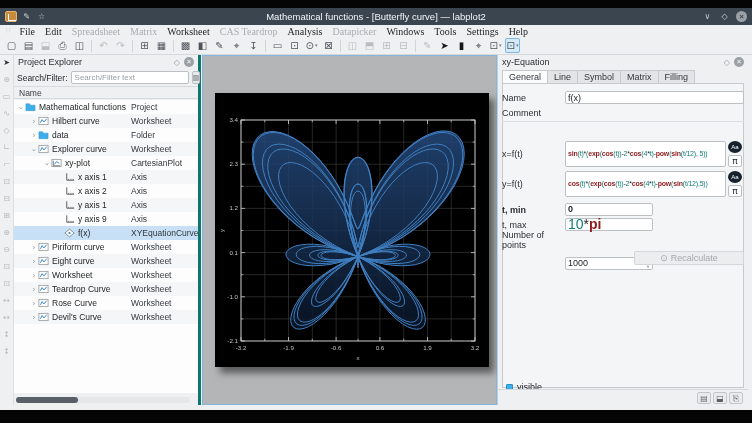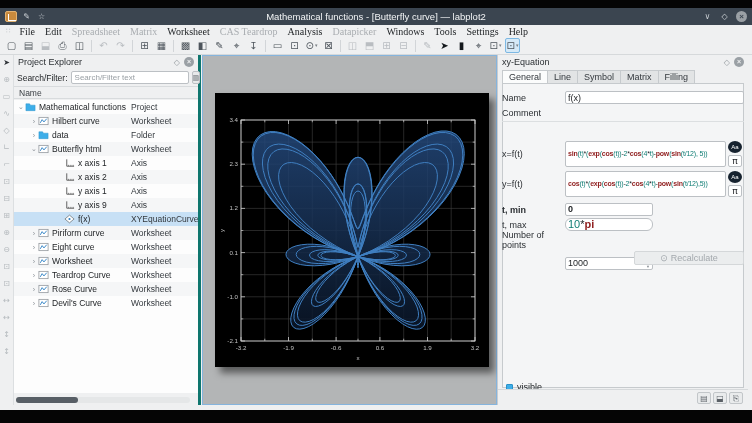--- a/index.html
+++ b/index.html
@@ -350,22 +350,35 @@
             </div>
             <div class="trow">
               <span style="width: 16px; flex: 0 0 auto;"></span>
               <span class="arr">⌄</span>
               <span class="ticon">
                 <svg viewBox="0 0 12 10">
                   <rect x="1" y="1" width="10" height="8" fill="#fff" stroke="#8a9096" stroke-width=".8"></rect>
                   <path d="M2.5 7 4.5 3.5 6.5 6 9.5 2.5" stroke="#2a7fc4" fill="none" stroke-width="1"></path>
                 </svg>
               </span>
-              <span class="tname">Butterfly html</span>
-              <span class="ttype">Worksheet</span>
+              <span class="tname">Explorer curve</span>
+              <span class="ttype">Worksheet</span>
+            </div>
+            <div class="trow">
+              <span style="width: 29px; flex: 0 0 auto;"></span>
+              <span class="arr">⌄</span>
+              <span class="ticon">
+                <svg viewBox="0 0 12 10">
+                  <rect x="1" y="1" width="10" height="8" fill="#fff" stroke="#8a9096" stroke-width=".8"></rect>
+                  <path d="M2.5 8V2.5M2.5 8H10" stroke="#555" stroke-width=".8"></path>
+                  <path d="M3.5 6.5 6 3.5 9 5.5" stroke="#2a7fc4" fill="none" stroke-width="1"></path>
+                </svg>
+              </span>
+              <span class="tname">xy-plot</span>
+              <span class="ttype">CartesianPlot</span>
             </div>
             <div class="trow">
               <span style="width: 42px; flex: 0 0 auto;"></span>
               <span class="arr"></span>
               <span class="ticon">
                 <svg viewBox="0 0 12 10">
                   <path d="M3 1v7.5h8" stroke="#555" fill="none" stroke-width="1"></path>
                   <path d="M5 8.5v-1.5M7.5 8.5v-1.5M10 8.5v-1.5" stroke="#555" stroke-width=".7"></path>
                 </svg>
               </span>
@@ -642,21 +655,21 @@
             <span class="btn-pi">π</span>
           </div>
         </div>
 
         <div class="frow" style="top:148px;font-weight:bold;">
           <span class="flabel">t, min</span>
           <span class="finput fshort" style="font-size:9px;line-height:11px;">0</span>
         </div>
         <div class="frow" style="top:163px;">
           <span class="flabel">t, max</span>
-          <span class="finput fshort tmaxbox" style="font-size:11px;line-height:11px;border-radius:6px;" id="tmaxbox"><span class="num">10</span><span class="op">*</span><span class="fn">pi</span></span>
+          <span class="finput fshort tmaxbox" style="font-size:14px;line-height:11px;" id="tmaxbox"><span class="num">10</span><span class="op">*</span><span class="fn">pi</span></span>
         </div>
         <div class="frow" style="top:178px;">
           <span class="flabel">Number of points</span>
           <span class="finput fshort spin" style="font-size:9px;line-height:11px;">
             <span>1000</span>
             <span class="arrows">▲<br>▼</span>
           </span>
         </div>
 
         <div class="recalc" style="top:196px;">

